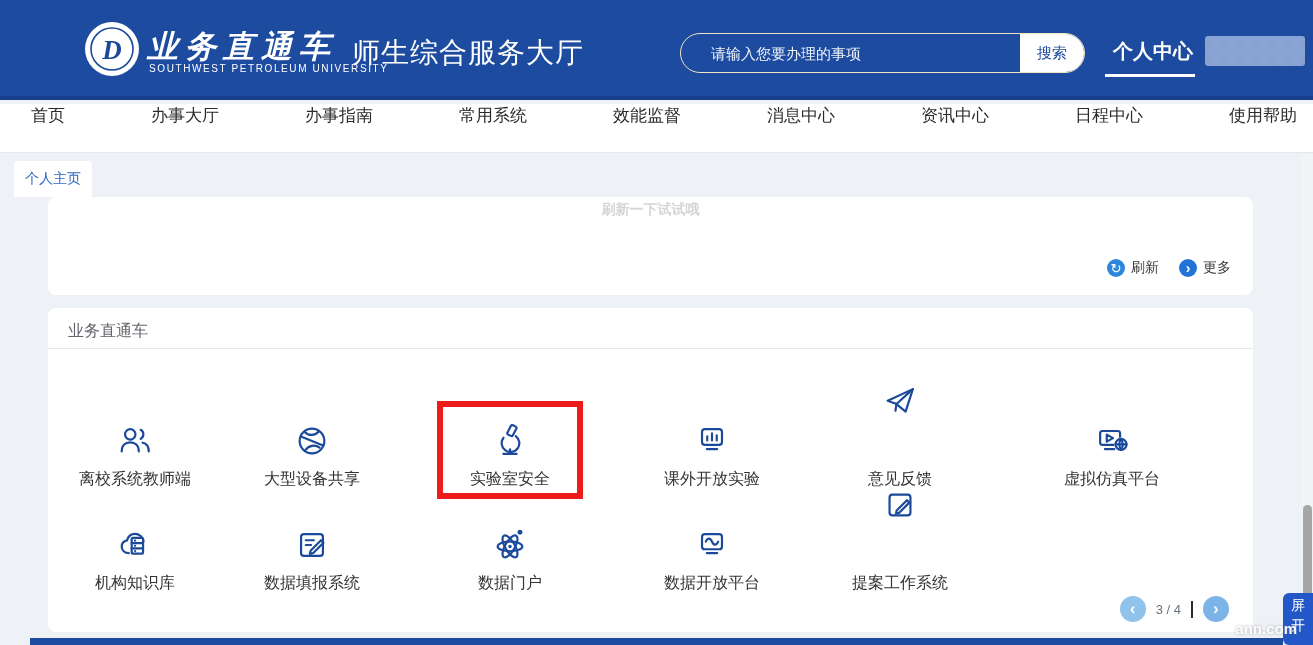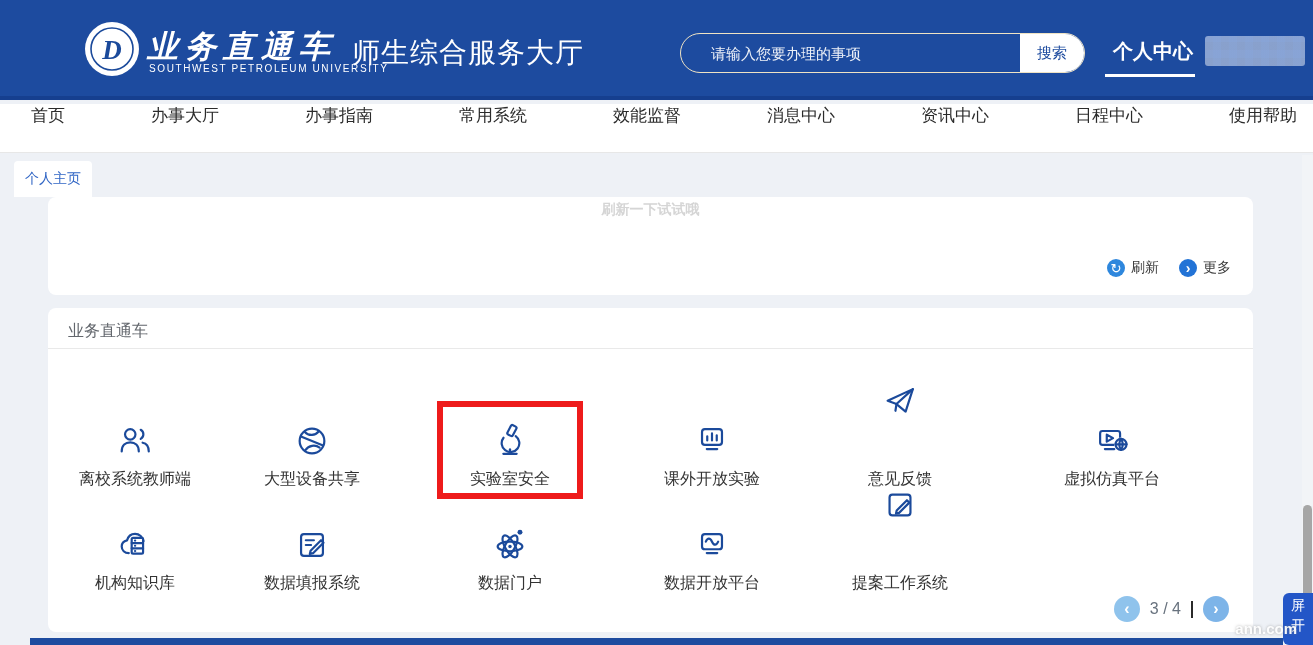--- a/index.html
+++ b/index.html
@@ -48,21 +48,21 @@
   .cell .svg { display:block; width:38px; height:38px; margin-bottom:9px; }
   .cell .lbl { font-size:16px; color:#333; white-space:nowrap; }
   .r0 { top:90px; } .r1 { top:194px; }
   .c0 { left:12px;justify-content:flex-end; } .c1 { left:189px; } .c2 { left:387px; } .c3 { left:589px;justify-content:flex-end; } .c4 { left:777px;gap:40px; } .c5 { left:989px; }
   .cell.hl::after { content:""; position:absolute; left:2px; right:2px; top:3px; bottom:-7px; border:6px solid #ee1b1b; pointer-events:none; }
 
   
   .pager { position:absolute; right:24px; bottom:10px; display:flex; align-items:center; gap:10px; }
   .pg-circle { width:26px; height:26px; border-radius:50%; color:#fff; font-size:16px; font-weight:bold; display:flex; align-items:center; justify-content:center; cursor:pointer; }
   .pg-prev { background:#8fc3ec; } .pg-next { background:#7db4e8; }
-  .pg-text { font-size:16px; color:#68727e; }
+  .pg-text { font-size:13px; color:#68727e; }
   .caret { width:2px; height:17px; background:#2a2a2a; }
 
   
   .scroll-track { position:absolute; right:0; top:155px; bottom:0; width:11px; background:#f2f4f7; }
   .scroll-thumb { position:absolute; right:1px; top:505px; width:9px; height:117px; background:#a6a6a6; border-radius:5px; cursor:pointer; }
   .side-widget { position:absolute; right:0; top:593px; width:30px; height:52px; background:#2356c7; border-radius:6px 0 0 6px; color:#fff; overflow:hidden; display:flex; flex-direction:column; align-items:center; padding-top:5px; gap:6px; cursor:pointer; }
   .side-widget span { font-size:14px; line-height:1; }
   .watermark { position:absolute; right:16px; bottom:8px; color:rgba(255,255,255,.95); font-size:15px; font-weight:bold; text-shadow:0 0 3px rgba(120,120,120,.6); pointer-events:none; }
   .footer-bar { position:absolute; left:30px; right:30px; bottom:0; height:7px; background:#1d4b9f; }
 </style>

